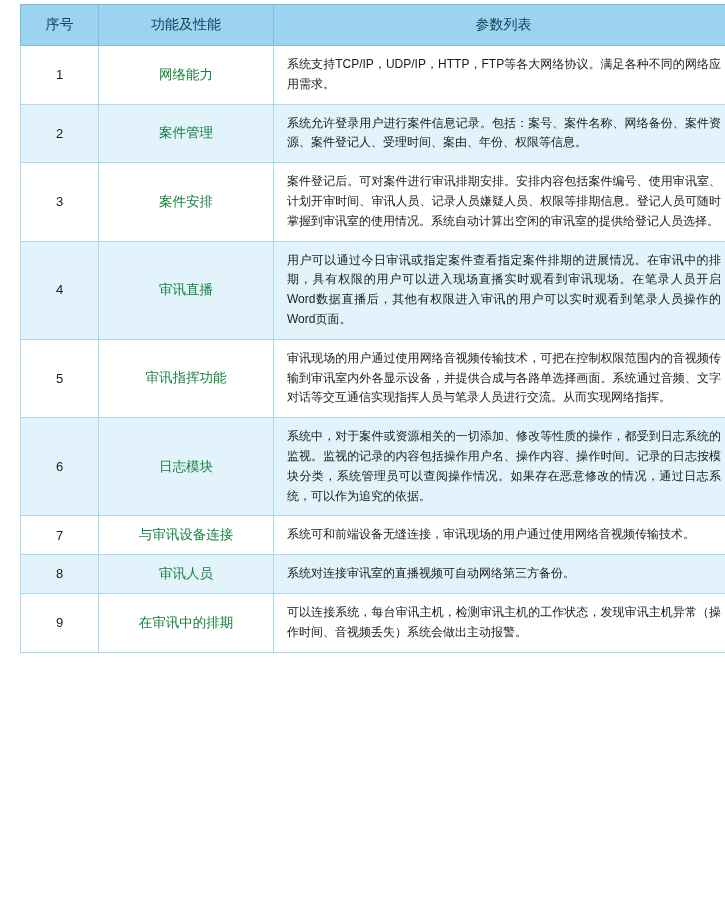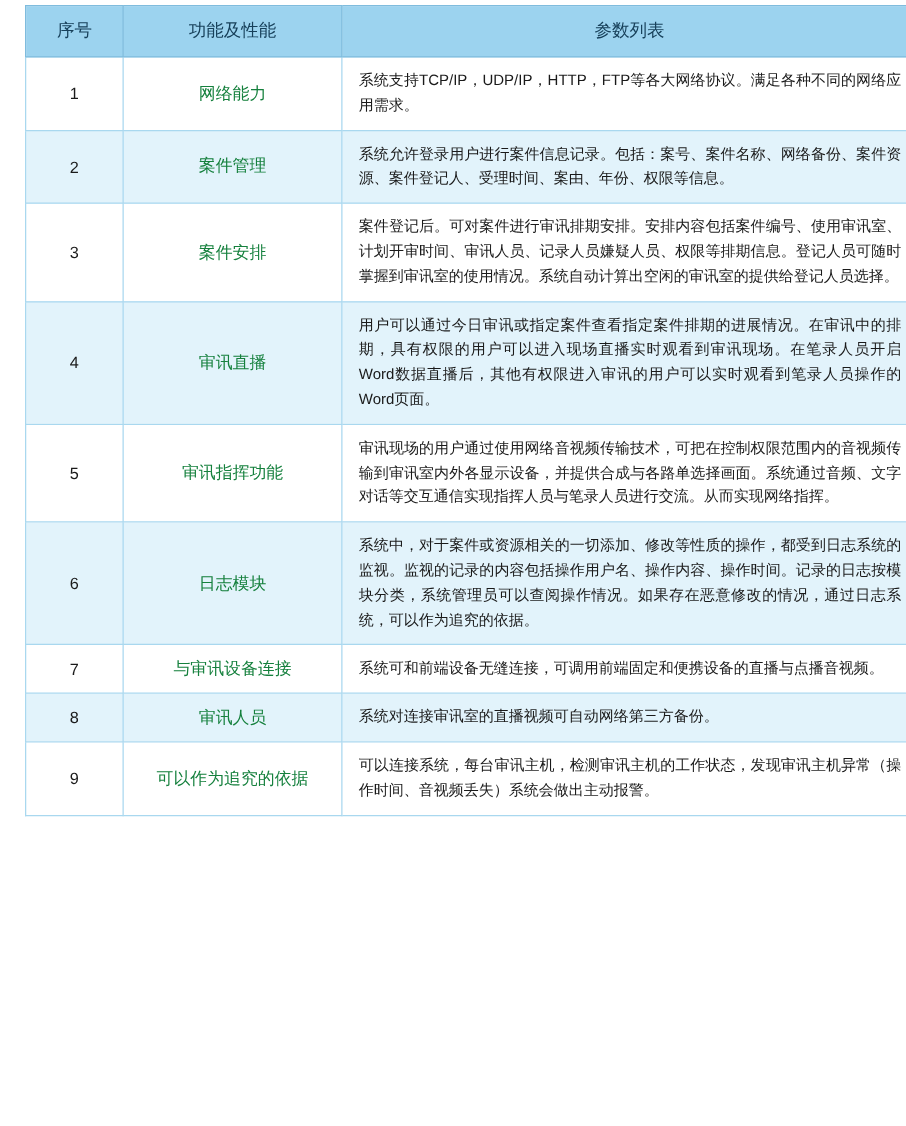--- a/index.html
+++ b/index.html
@@ -126,32 +126,32 @@
         <td class="idx">6</td>
         <td class="fn">日志模块</td>
         <td class="pl">
             <span class="pl-text">系统中，对于案件或资源相关的一切添加、修改等性质的操作，都受到日志系统的监视。监视的记录的内容包括操作用户名、操作内容、操作时间。记录的日志按模块分类，系统管理员可以查阅操作情况。如果存在恶意修改的情况，通过日志系统，可以作为追究的依据。</span>
           </td>
       </tr>
       <tr class="odd">
         <td class="idx">7</td>
         <td class="fn">与审讯设备连接</td>
         <td class="pl">
-            <span class="pl-text">系统可和前端设备无缝连接，可调用前端固定和便携设备的直播与点播音视频。</span>
+            <span class="pl-text">系统可和前端设备无缝连接，审讯现场的用户通过使用网络音视频传输技术。</span>
           </td>
       </tr>
       <tr class="even">
         <td class="idx">8</td>
         <td class="fn">审讯人员</td>
         <td class="pl">
             <span class="pl-text">系统对连接审讯室的直播视频可自动网络第三方备份。</span>
           </td>
       </tr>
       <tr class="odd">
         <td class="idx">9</td>
-        <td class="fn">可以作为追究的依据</td>
+        <td class="fn">在审讯中的排期</td>
         <td class="pl">
             <span class="pl-text">可以连接系统，每台审讯主机，检测审讯主机的工作状态，发现审讯主机异常（操作时间、音视频丢失）系统会做出主动报警。</span>
           </td>
       </tr>
     </tbody>
   </table>
 </div>
 
 </body></html>

